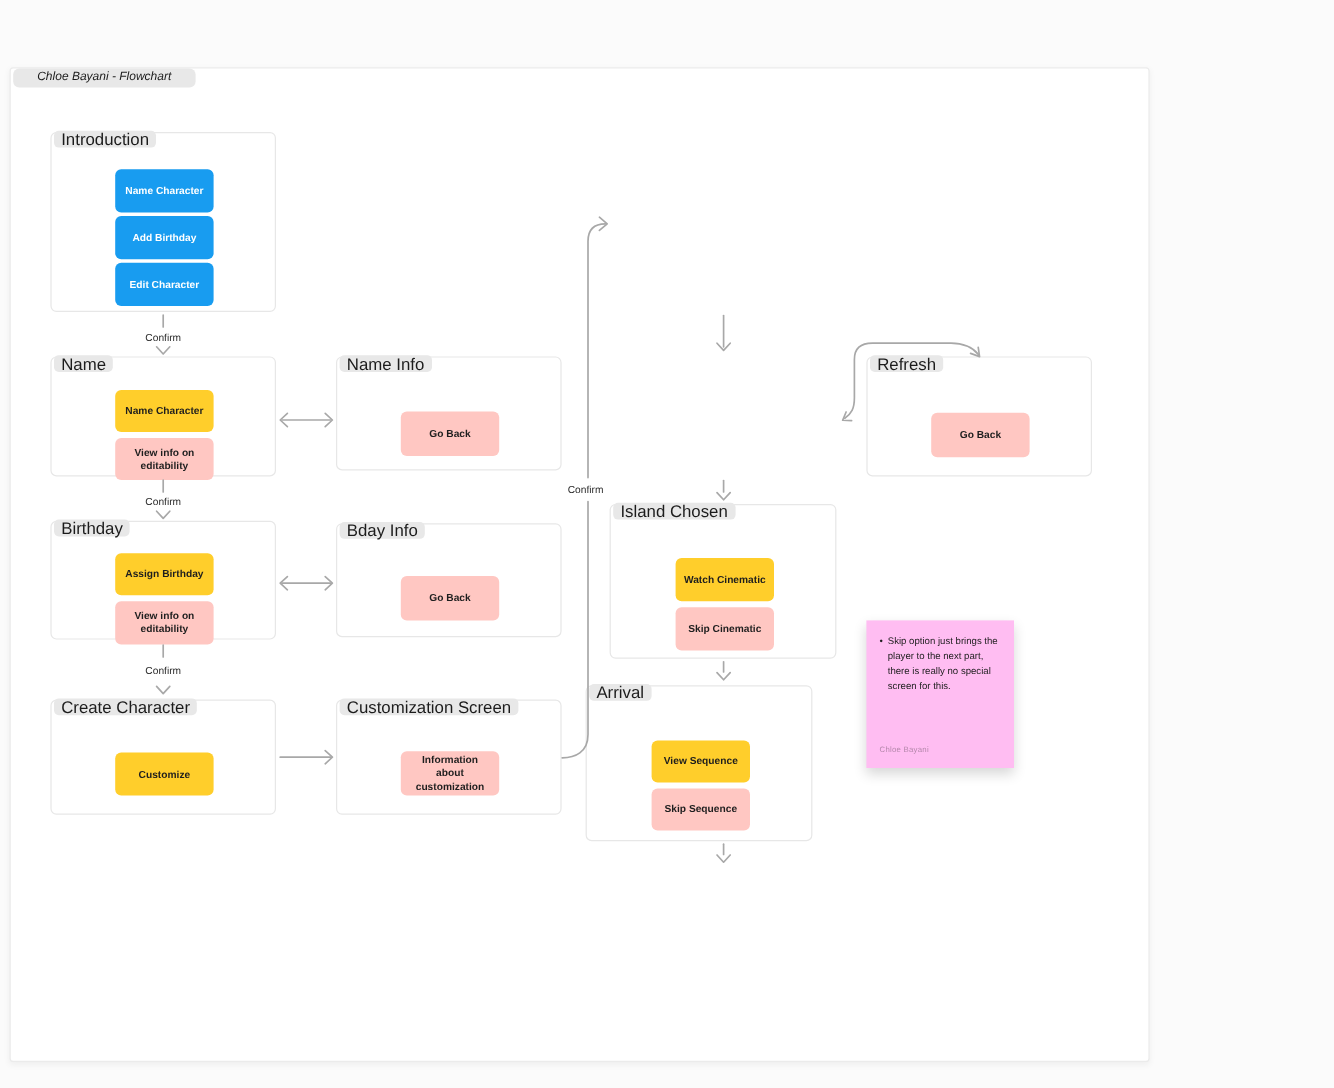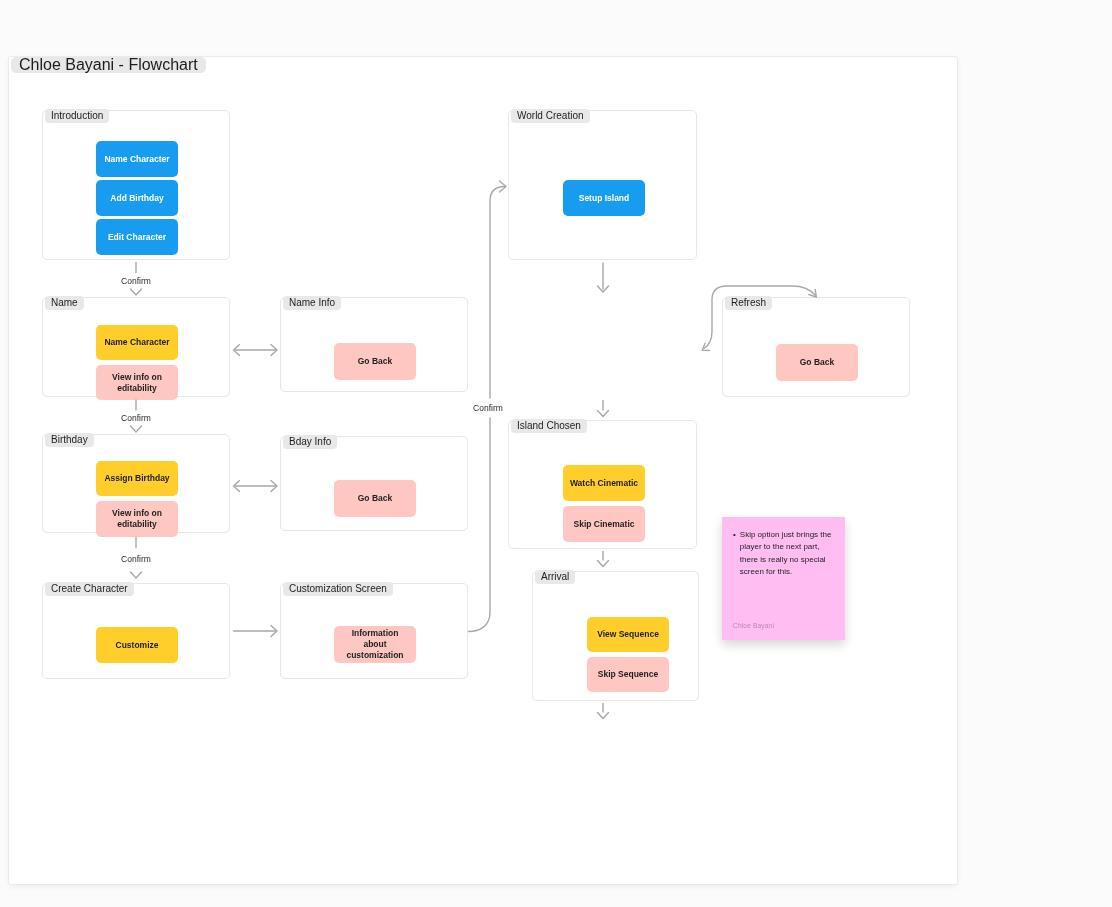--- a/index.html
+++ b/index.html
@@ -16,24 +16,24 @@
     -webkit-font-smoothing:antialiased;
   }
   .canvas{position:absolute;inset:0;}
   .frame{
     position:absolute;left:8px;top:56px;width:950px;height:829px;
     background:var(--surface,#fff);border:1px solid #EBEBEB;border-radius:3px;
     box-shadow:0 2px 5px rgba(0,0,0,0.05);
   }
   .tag{
     position:absolute;background:var(--tag-bg,#E8E8E8);color:#1C1C1C;
-    border-radius:4px;padding:2px 6px;font-size:10px;font-weight:500;
+    border-radius:4px;padding:2px 6px;font-size:14px;font-weight:500;
     line-height:10px;white-space:nowrap;z-index:5;
   }
-  .title-tag{font-size:16px;line-height:12px;padding:2px 8px;border-radius:5px;}
+  .title-tag{font-size:10px;line-height:12px;padding:2px 20px;border-radius:5px;font-style:italic;}
   .section{
     position:absolute;background:var(--surface,#fff);
     border:1px solid var(--border,#E7E7E7);border-radius:5px;z-index:1;
   }
   .section > .tag{left:2px;top:-2px;}
   .btn{
     position:absolute;display:flex;align-items:center;justify-content:center;
     text-align:center;border-radius:5px;font-size:8.5px;font-weight:700;
     line-height:11px;padding:2px 5px;color:#1E1E1E;z-index:2;margin-top:12px;
   }
@@ -166,38 +166,34 @@
   <div class="section" style="left:42px;top:583px;width:188px;height:96px">
     <span class="tag">Create Character</span>
     <div class="btn yellow" style="left:53px;top:31px;width:82px;height:36px">Customize</div>
   </div>
 
   <div class="section" style="left:280px;top:583px;width:188px;height:96px">
     <span class="tag">Customization Screen</span>
     <div class="btn pink" style="left:53px;top:30px;width:82px;height:37px">Information about customization</div>
   </div>
 
-  <div class="section" style="left:508px;top:110px;width:189px;height:150px">
-    <span class="tag">World Creation</span>
-    <div class="btn blue" style="left:54px;top:57px;width:82px;height:36px">Setup Island</div>
-  </div>
 
 
   <div class="section" style="left:722px;top:297px;width:188px;height:100px">
     <span class="tag">Refresh</span>
     <div class="btn pink" style="left:53px;top:34px;width:82px;height:37px">Go Back</div>
   </div>
 
   <div class="section" style="left:508px;top:420px;width:189px;height:129px">
     <span class="tag">Island Chosen</span>
     <div class="btn yellow" style="left:54px;top:32px;width:82px;height:36px">Watch Cinematic</div>
     <div class="btn pink" style="left:54px;top:73px;width:82px;height:36px">Skip Cinematic</div>
   </div>
 
-  <div class="section" style="left:532px;top:571px;width:167px;height:130px">
+  <div class="section" style="left:488px;top:571px;width:189px;height:130px">
     <span class="tag">Arrival</span>
     <div class="btn yellow" style="left:54px;top:33px;width:82px;height:35px">View Sequence</div>
     <div class="btn pink" style="left:54px;top:73px;width:82px;height:35px">Skip Sequence</div>
   </div>
 
 
   <div class="sticky">
     <div class="sticky-body">
       <span class="bullet">•</span>
       <span>Skip option just brings the player to the next part, there is really no special screen for this.</span>

